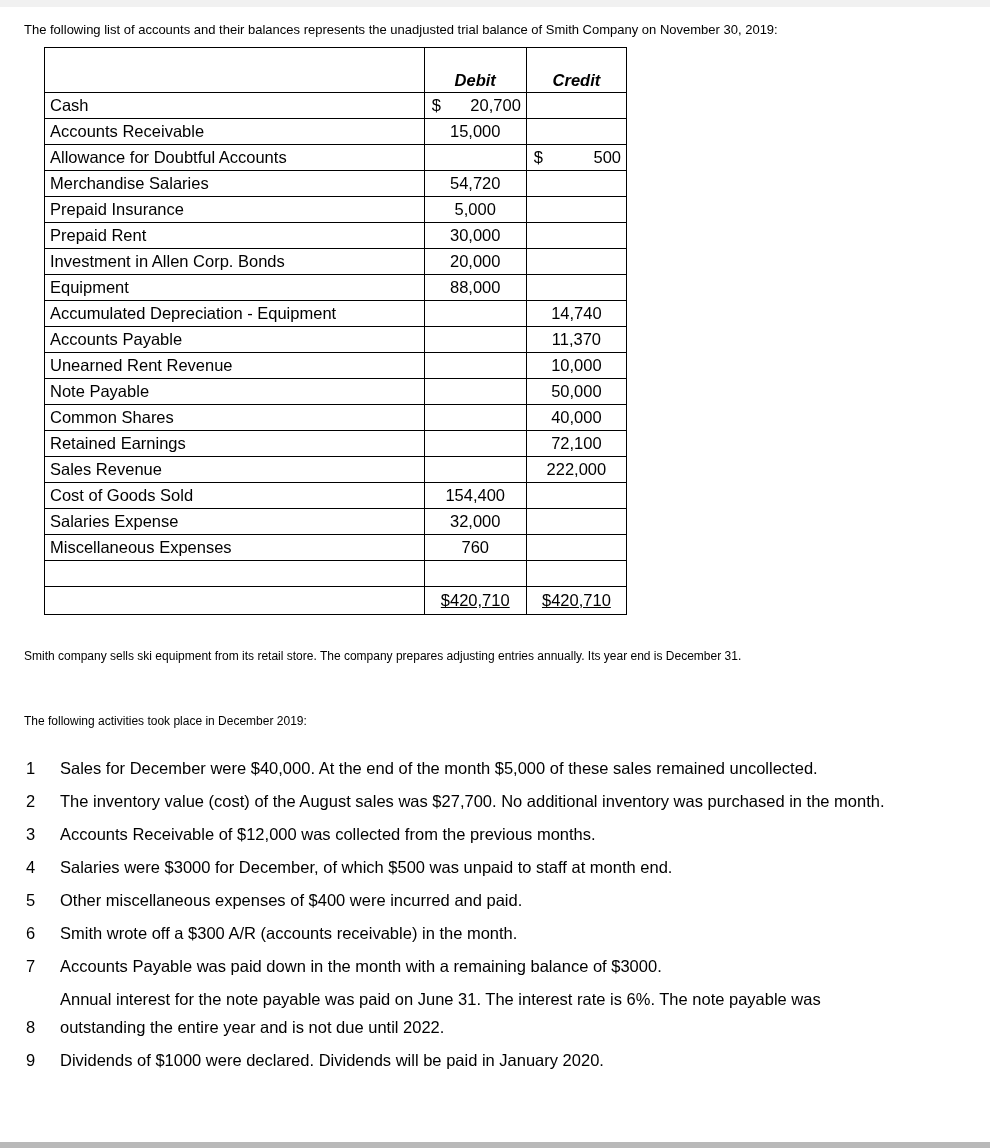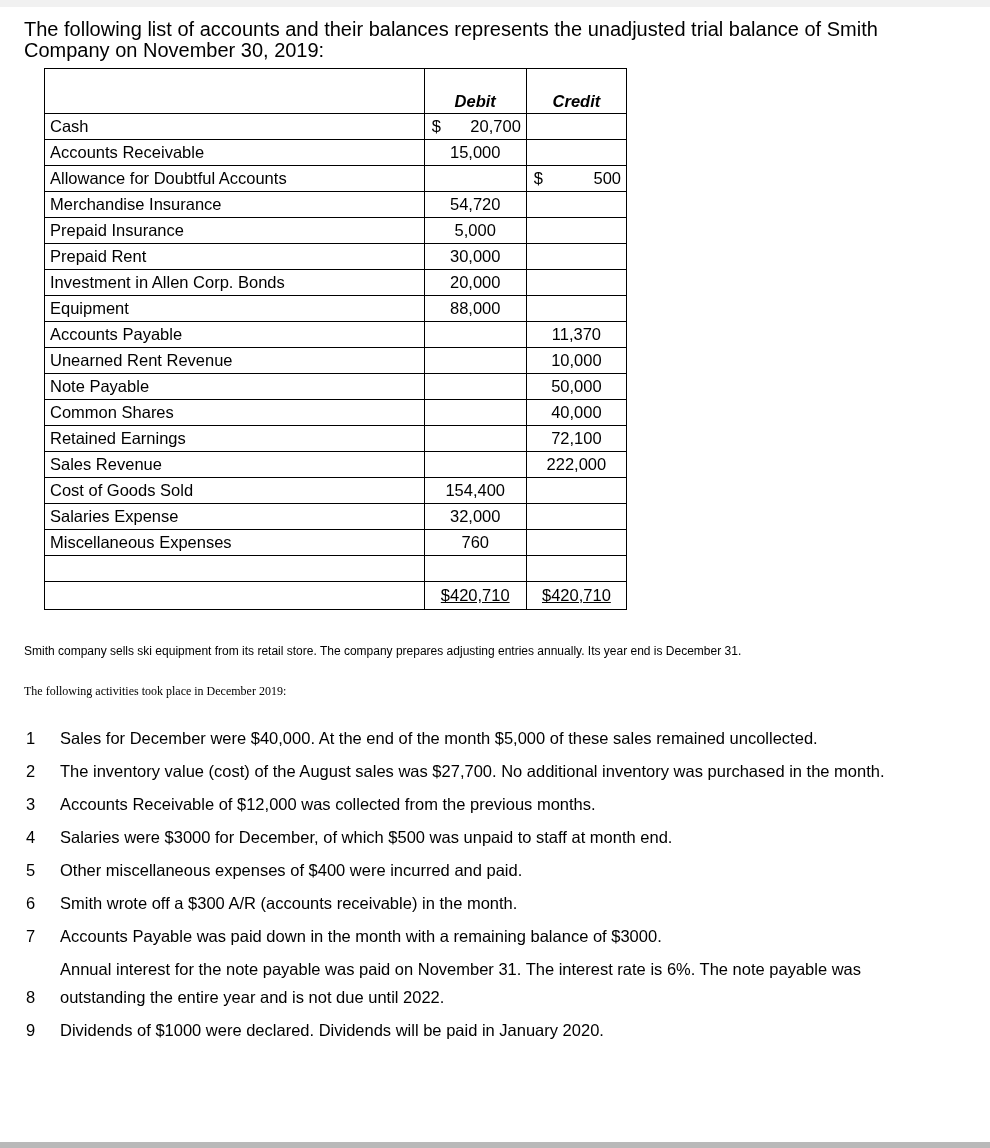--- a/index.html
+++ b/index.html
@@ -30,21 +30,21 @@
     background: #b9b9b9;
   }
   .page {
     position: absolute;
     top: 7px; left: 0;
     width: 990px;
   }
   .intro {
     margin: 12px 0 0 24px;
     width: 900px;
-    font-size: 20px;
+    font-size: 13px;
     line-height: 21px;
   }
 
   
   .tb-wrap {
     margin: 7px 0 0 44px;
   }
   table.tb {
     border-collapse: collapse;
     table-layout: fixed;
@@ -84,21 +84,21 @@
   .tb .total-row td { height: 27px; text-decoration: underline; }
 
   
   .para {
     margin: 0 0 0 24px;
     width: 880px;
     font-size: 12px;
     line-height: 21px;
   }
   .para.p-intro-sells { margin-top: 31px; }
-  .para.p-activities { margin-top: 19px; font-family: Liberation Serif, serif; }
+  .para.p-activities { margin-top: 44px; }
 
   
   ol.activities {
     list-style: none;
     margin: 22px 0 0 0;
     padding: 0;
   }
   ol.activities li {
     position: relative;
     margin: 0 0 0 26px;
@@ -153,21 +153,21 @@
             <td>Accounts Receivable</td>
             <td class="num">15,000</td>
             <td class="num"></td>
           </tr>
           <tr>
             <td>Allowance for Doubtful Accounts</td>
             <td class="num"></td>
             <td class="cur"><span class="sym">$</span><span>500</span></td>
           </tr>
           <tr>
-            <td>Merchandise Insurance</td>
+            <td>Merchandise Salaries</td>
             <td class="num">54,720</td>
             <td class="num"></td>
           </tr>
           <tr>
             <td>Prepaid Insurance</td>
             <td class="num">5,000</td>
             <td class="num"></td>
           </tr>
           <tr>
             <td>Prepaid Rent</td>
@@ -176,20 +176,25 @@
           </tr>
           <tr>
             <td>Investment in Allen Corp. Bonds</td>
             <td class="num">20,000</td>
             <td class="num"></td>
           </tr>
           <tr>
             <td>Equipment</td>
             <td class="num">88,000</td>
             <td class="num"></td>
+          </tr>
+          <tr>
+            <td>Accumulated Depreciation - Equipment</td>
+            <td class="num"></td>
+            <td class="num">14,740</td>
           </tr>
           <tr>
             <td>Accounts Payable</td>
             <td class="num"></td>
             <td class="num">11,370</td>
           </tr>
           <tr>
             <td>Unearned Rent Revenue</td>
             <td class="num"></td>
             <td class="num">10,000</td>
@@ -273,21 +278,21 @@
       <li>
         <span class="num-label">6</span>
         <span class="item-text">Smith wrote off a $300 A/R (accounts receivable) in the month.</span>
       </li>
       <li>
         <span class="num-label">7</span>
         <span class="item-text">Accounts Payable was paid down in the month with a remaining balance of $3000.</span>
       </li>
       <li>
         <span class="num-label">8</span>
-        <span class="item-text">Annual interest for the note payable was paid on November 31.  The interest rate is 6%.  The note payable was outstanding the entire year and is not due until 2022.</span>
+        <span class="item-text">Annual interest for the note payable was paid on June 31.  The interest rate is 6%.  The note payable was outstanding the entire year and is not due until 2022.</span>
       </li>
       <li>
         <span class="num-label">9</span>
         <span class="item-text">Dividends of $1000 were declared. Dividends will be paid in January 2020.</span>
       </li>
     </ol>
 
 </div>
 
 <div class="bottom-strip"></div>

